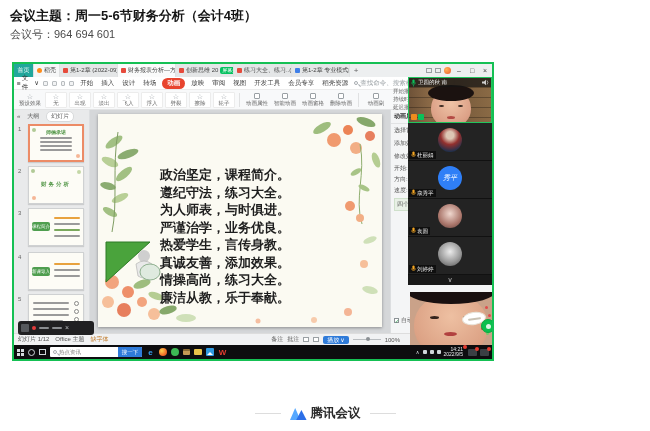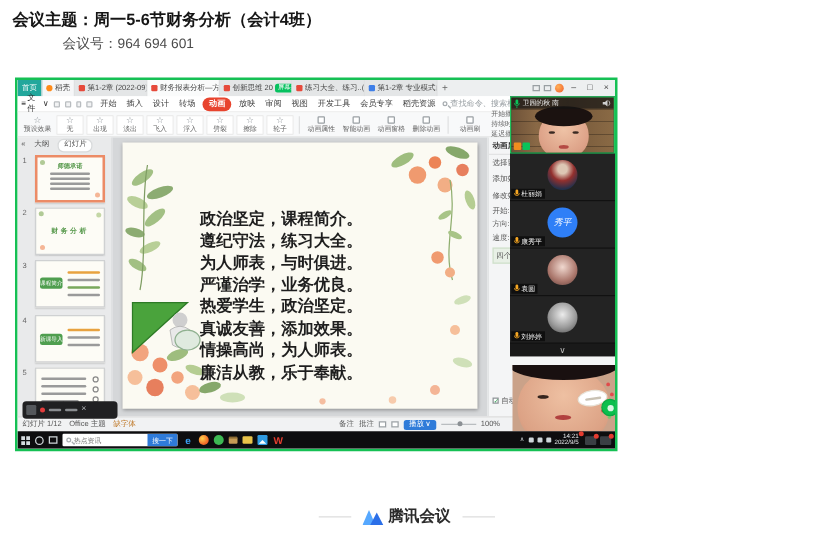--- a/index.html
+++ b/index.html
@@ -1,19 +1,19 @@
 <!DOCTYPE html>
 <html><head>
 <meta charset="utf-8">
 <style>
   html,body{margin:0;padding:0;width:650px;height:431px;background:#fff;overflow:hidden;
     font-family:"Liberation Sans","DejaVu Sans",sans-serif;-webkit-font-smoothing:antialiased;}
   
   .hdr-title{position:absolute;left:10px;top:7px;font-size:13px;font-weight:700;color:#151515;}
-  .hdr-sub{position:absolute;left:10px;top:27px;font-size:11px;color:#4a4a4a;margin-left:40px;}
+  .hdr-sub{position:absolute;left:10px;top:27px;font-size:11px;color:#4a4a4a;}
   
   .shot{position:absolute;left:12px;top:62px;width:478px;height:295px;border:2px solid #15c054;background:#fff;overflow:hidden;}
   .shot *{box-sizing:border-box;}
   
   .tabbar{position:absolute;left:0;top:0;width:478px;height:13px;background:#edeff0;display:flex;align-items:stretch;font-size:6px;color:#444;}
   .tab{display:flex;align-items:center;gap:2px;padding:0 3px;border-right:1px solid #dfe1e2;white-space:nowrap;overflow:hidden;}
   .tab.home{background:#22a79c;color:#fff;min-width:20px;justify-content:center;}
   .tab.docer{background:#f6f7f8;}
   .tab.doc{max-width:58px;background:#e4e6e7;}
   .tab.doc.active{background:#fafbfb;}
@@ -411,23 +411,23 @@
           <circle cx="250" cy="198" r="4" fill="#f2a47e" opacity="0.8"></circle>
           <circle cx="216" cy="206" r="3" fill="#f6bf9a" opacity="0.8"></circle>
           <circle cx="160" cy="207" r="2.5" fill="#f2a47e" opacity="0.7"></circle>
         </g>
       </svg>
       <div class="slide-body">
         <div>政治坚定，课程简介。</div>
         <div>遵纪守法，练习大全。</div>
         <div>为人师表，与时俱进。</div>
         <div>严谨治学，业务优良。</div>
-        <div>热爱学生，政治坚定。</div>
+        <div>热爱学生，言传身教。</div>
         <div>真诚友善，添加效果。</div>
-        <div>情操高尚，为人师表。</div>
+        <div>情操高尚，练习大全。</div>
         <div>廉洁从教，乐于奉献。</div>
       </div>
     </div>
   </div>
 
   <div class="taskpane">
     <div class="tp-row tp-title">动画属性</div>
     <div class="tp-row">选择窗格</div>
     <div class="tp-row">添加效果</div>
     <div class="tp-row">修改效果</div>

